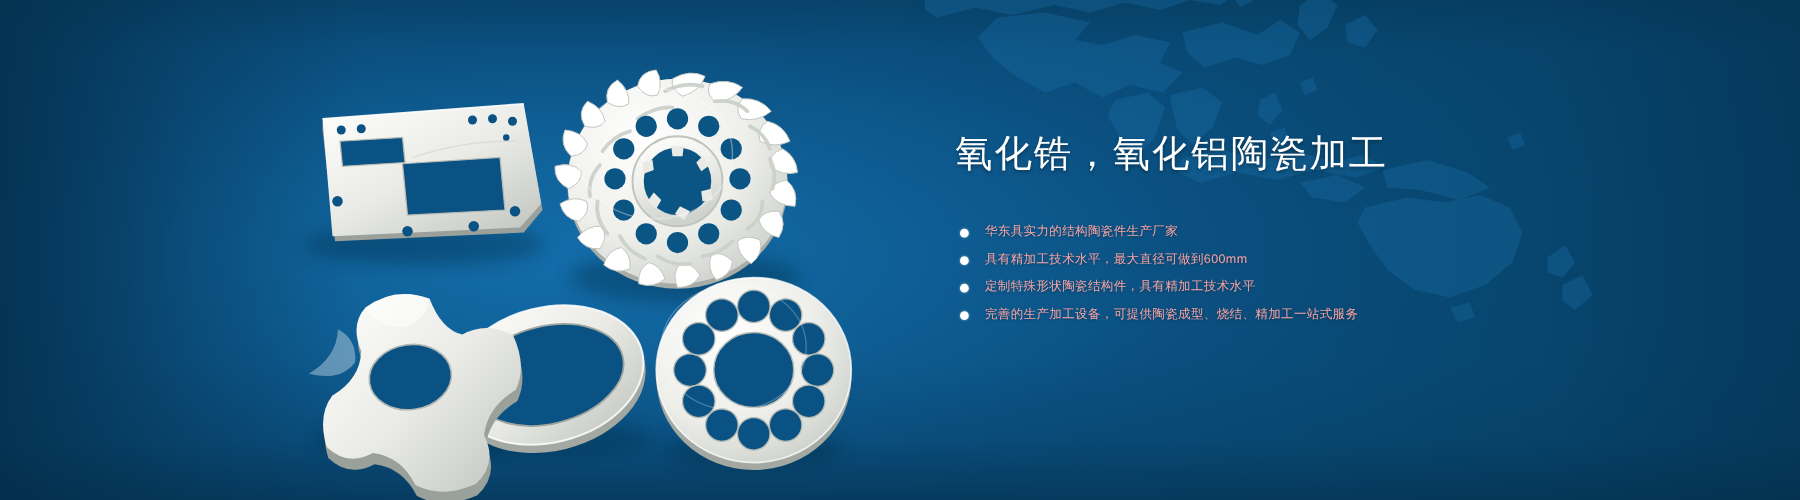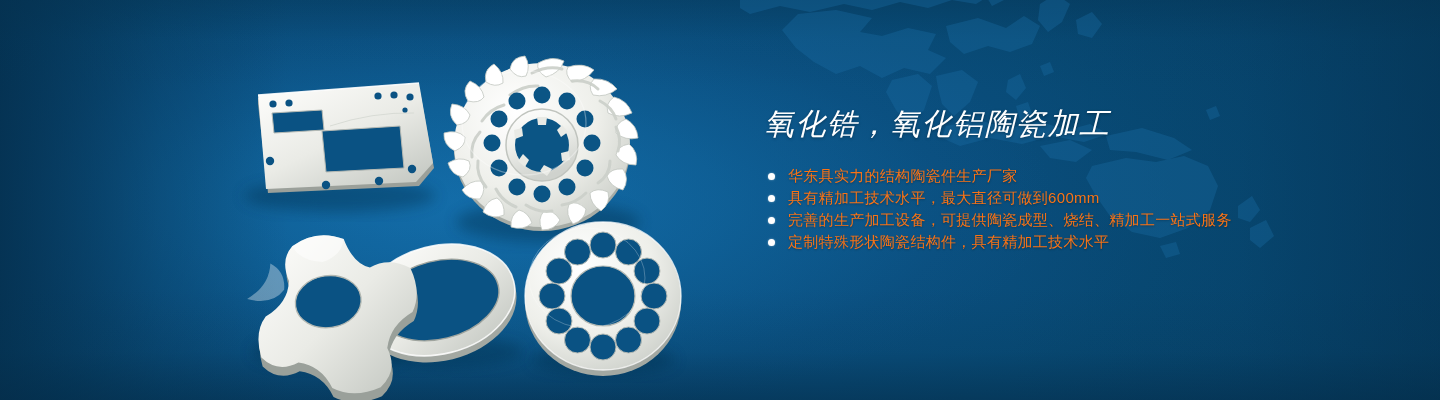--- a/index.html
+++ b/index.html
@@ -59,43 +59,42 @@
     position:absolute;
     left:764px;top:104px;
     width:620px;
   }
   .headline{
     color:#ffffff;
     font-size:30px;
     line-height:40px;
     letter-spacing:1.5px;
     font-weight:400;
-    margin:0 0 24px 0;
+    margin:0 0 34px 0;
     text-shadow:0 1px 3px rgba(0,0,0,.35);
     white-space:nowrap;
-    font-style:italic;
   }
   .bullets{list-style:none;margin:0;padding:0;}
   .bullets li{
     display:flex;
     align-items:center;
     margin:0 0 6px 0;
     height:16px;
   }
   .dot{
     width:7px;height:7px;
     border-radius:50%;
     background:#ffffff;
     flex:0 0 auto;
     margin:0 13px 0 4px;
     box-shadow:0 0 2px rgba(255,255,255,.5);
   }
   .btxt{
-    color:#f97316;
-    font-size:15px;
+    color:#fca5a5;
+    font-size:10px;
     line-height:16px;
     letter-spacing:.3px;
     white-space:nowrap;
     text-shadow:0 1px 2px rgba(0,0,0,.3);
   }
 </style>
 </head>
 <body>
 
 <div class="banner">
@@ -337,22 +336,22 @@
       <li>
         <span class="dot"></span>
         <span class="btxt">华东具实力的结构陶瓷件生产厂家</span>
       </li>
       <li>
         <span class="dot"></span>
         <span class="btxt">具有精加工技术水平，最大直径可做到600mm</span>
       </li>
       <li>
         <span class="dot"></span>
-        <span class="btxt">完善的生产加工设备，可提供陶瓷成型、烧结、精加工一站式服务</span>
+        <span class="btxt">定制特殊形状陶瓷结构件，具有精加工技术水平</span>
       </li>
       <li>
         <span class="dot"></span>
-        <span class="btxt">定制特殊形状陶瓷结构件，具有精加工技术水平</span>
+        <span class="btxt">完善的生产加工设备，可提供陶瓷成型、烧结、精加工一站式服务</span>
       </li>
     </ul>
   </div>
 
 </div>
 
 </body></html>

